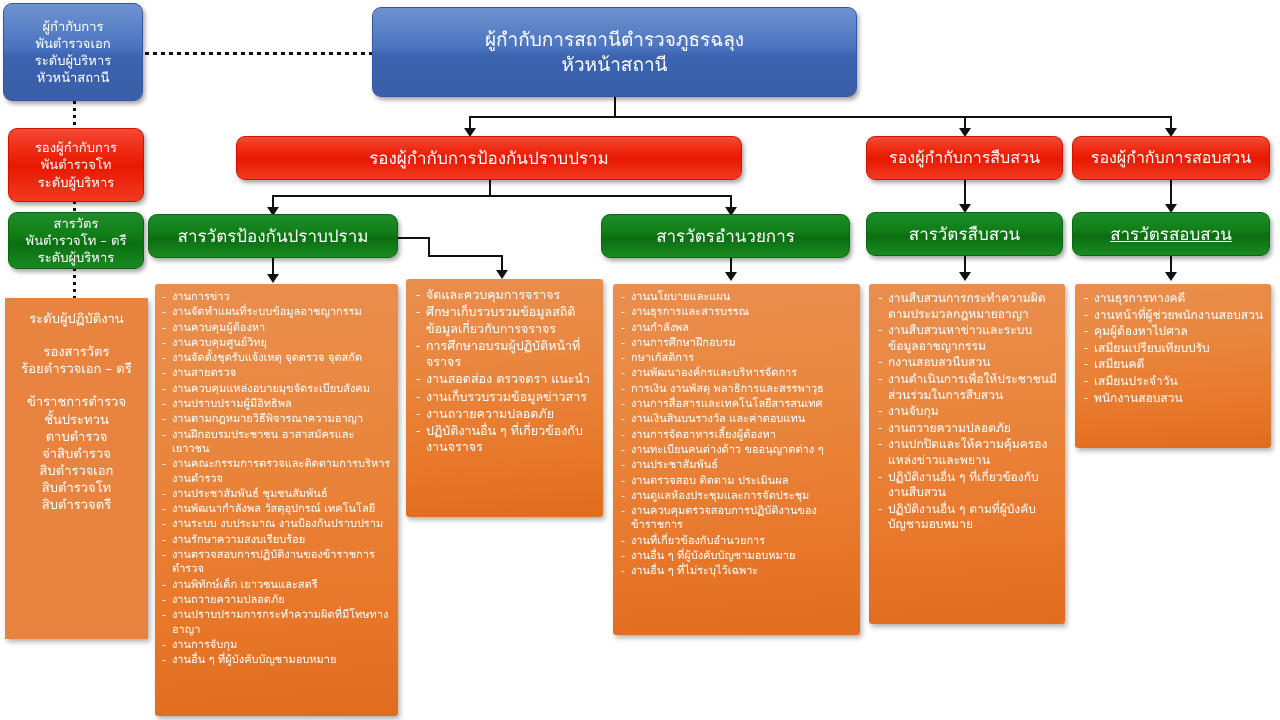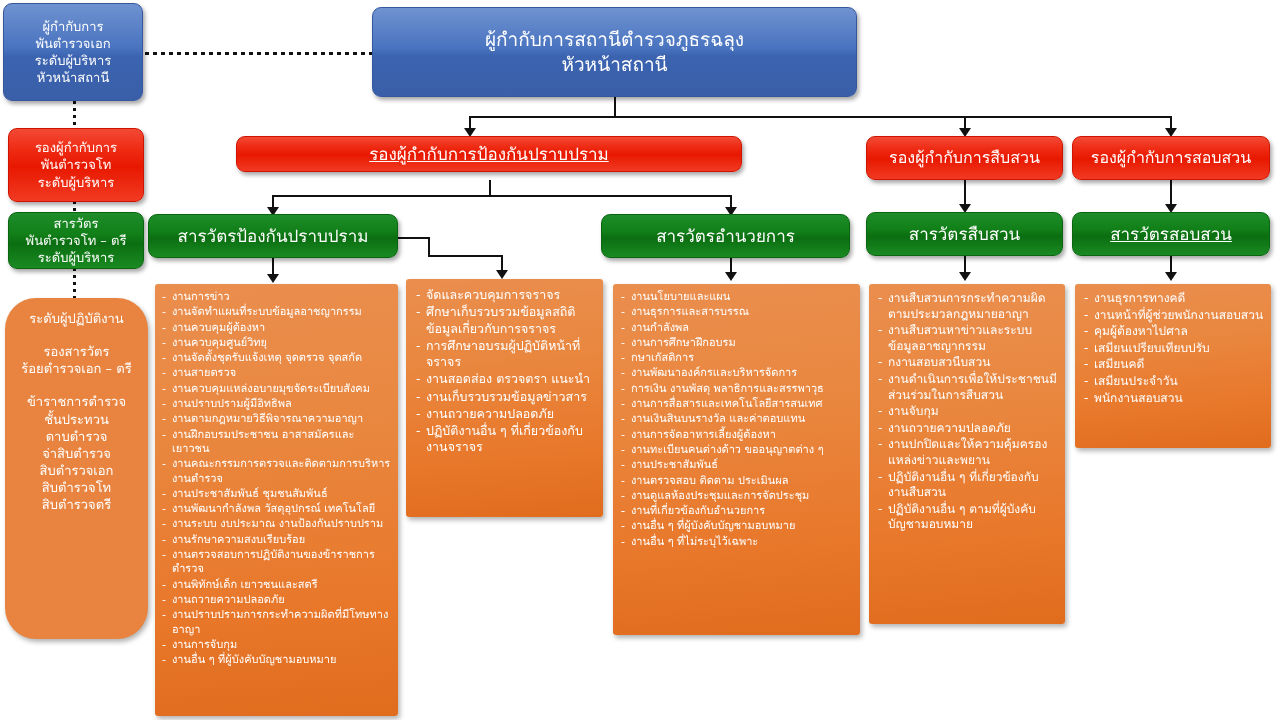--- a/index.html
+++ b/index.html
@@ -170,21 +170,21 @@
   </div>
 
   <div class="node green" style="left:8px;top:212px;width:136px;height:57px;font-size:13px;">
     <div class="lines">
       <div>สารวัตร</div>
       <div>พันตำรวจโท – ตรี</div>
       <div>ระดับผู้บริหาร</div>
     </div>
   </div>
 
-  <div class="node orange-plain" style="left:5px;top:298px;width:143px;height:341px;font-size:13px;align-items:flex-start;padding-top:12px;border-radius:31px;">
+  <div class="node orange-plain" style="left:5px;top:298px;width:143px;height:341px;font-size:13px;align-items:flex-start;padding-top:12px;">
     <div class="lines">
       <div>ระดับผู้ปฏิบัติงาน</div>
       <div style="height:16px;">&nbsp;</div>
       <div>รองสารวัตร</div>
       <div>ร้อยตำรวจเอก – ตรี</div>
       <div style="height:16px;">&nbsp;</div>
       <div>ข้าราชการตำรวจ</div>
       <div>ชั้นประทวน</div>
       <div>ดาบตำรวจ</div>
       <div>จ่าสิบตำรวจ</div>
@@ -194,21 +194,21 @@
     </div>
   </div>
 
   <div class="node blue" style="left:372px;top:7px;width:485px;height:90px;font-size:19px;">
     <div class="lines">
       <div>ผู้กำกับการสถานีตำรวจภูธรฉลุง</div>
       <div>หัวหน้าสถานี</div>
     </div>
   </div>
 
-  <div class="node red" style="left:236px;top:136px;width:506px;height:36px;font-size:17px;text-decoration:underline;">
+  <div class="node red" style="left:236px;top:136px;width:506px;height:44px;font-size:17px;">
     <div class="lines">
         <div>รองผู้กำกับการป้องกันปราบปราม</div>
       </div>
   </div>
   <div class="node red" style="left:866px;top:136px;width:197px;height:44px;font-size:16px;">
     <div class="lines">
         <div>รองผู้กำกับการสืบสวน</div>
       </div>
   </div>
   <div class="node red" style="left:1072px;top:136px;width:198px;height:44px;font-size:16px;">
@@ -285,21 +285,21 @@
         <li><span class="dash">-</span><span>กษาเกัสดิการ</span></li>
         <li><span class="dash">-</span><span>งานพัฒนาองค์กรและบริหารจัดการ</span></li>
         <li><span class="dash">-</span><span>การเงิน งานพัสดุ พลาธิการและสรรพาวุธ</span></li>
         <li><span class="dash">-</span><span>งานการสื่อสารและเทคโนโลยีสารสนเทศ</span></li>
         <li><span class="dash">-</span><span>งานเงินสินบนรางวัล และค่าตอบแทน</span></li>
         <li><span class="dash">-</span><span>งานการจัดอาหารเลี้ยงผู้ต้องหา</span></li>
         <li><span class="dash">-</span><span>งานทะเบียนคนต่างด้าว ขออนุญาตต่าง ๆ</span></li>
         <li><span class="dash">-</span><span>งานประชาสัมพันธ์</span></li>
         <li><span class="dash">-</span><span>งานตรวจสอบ ติดตาม ประเมินผล</span></li>
         <li><span class="dash">-</span><span>งานดูแลห้องประชุมและการจัดประชุม</span></li>
-        <li><span class="dash">-</span></li>
+        <li><span class="dash">-</span><span>งานควบคุมตรวจสอบการปฏิบัติงานของข้าราชการ</span></li>
         <li><span class="dash">-</span><span>งานที่เกี่ยวข้องกับอำนวยการ</span></li>
         <li><span class="dash">-</span><span>งานอื่น ๆ ที่ผู้บังคับบัญชามอบหมาย</span></li>
         <li><span class="dash">-</span><span>งานอื่น ๆ ที่ไม่ระบุไว้เฉพาะ</span></li>
       </ul>
   </div>
 
   <div class="panel orange-grad" style="left:869px;top:284px;width:196px;height:340px;font-size:12px;padding:7px 7px 7px 9px;">
     <ul>
         <li><span class="dash">-</span><span>งานสืบสวนการกระทำความผิดตามประมวลกฎหมายอาญา</span></li>
         <li><span class="dash">-</span><span>งานสืบสวนหาข่าวและระบบข้อมูลอาชญากรรม</span></li>

